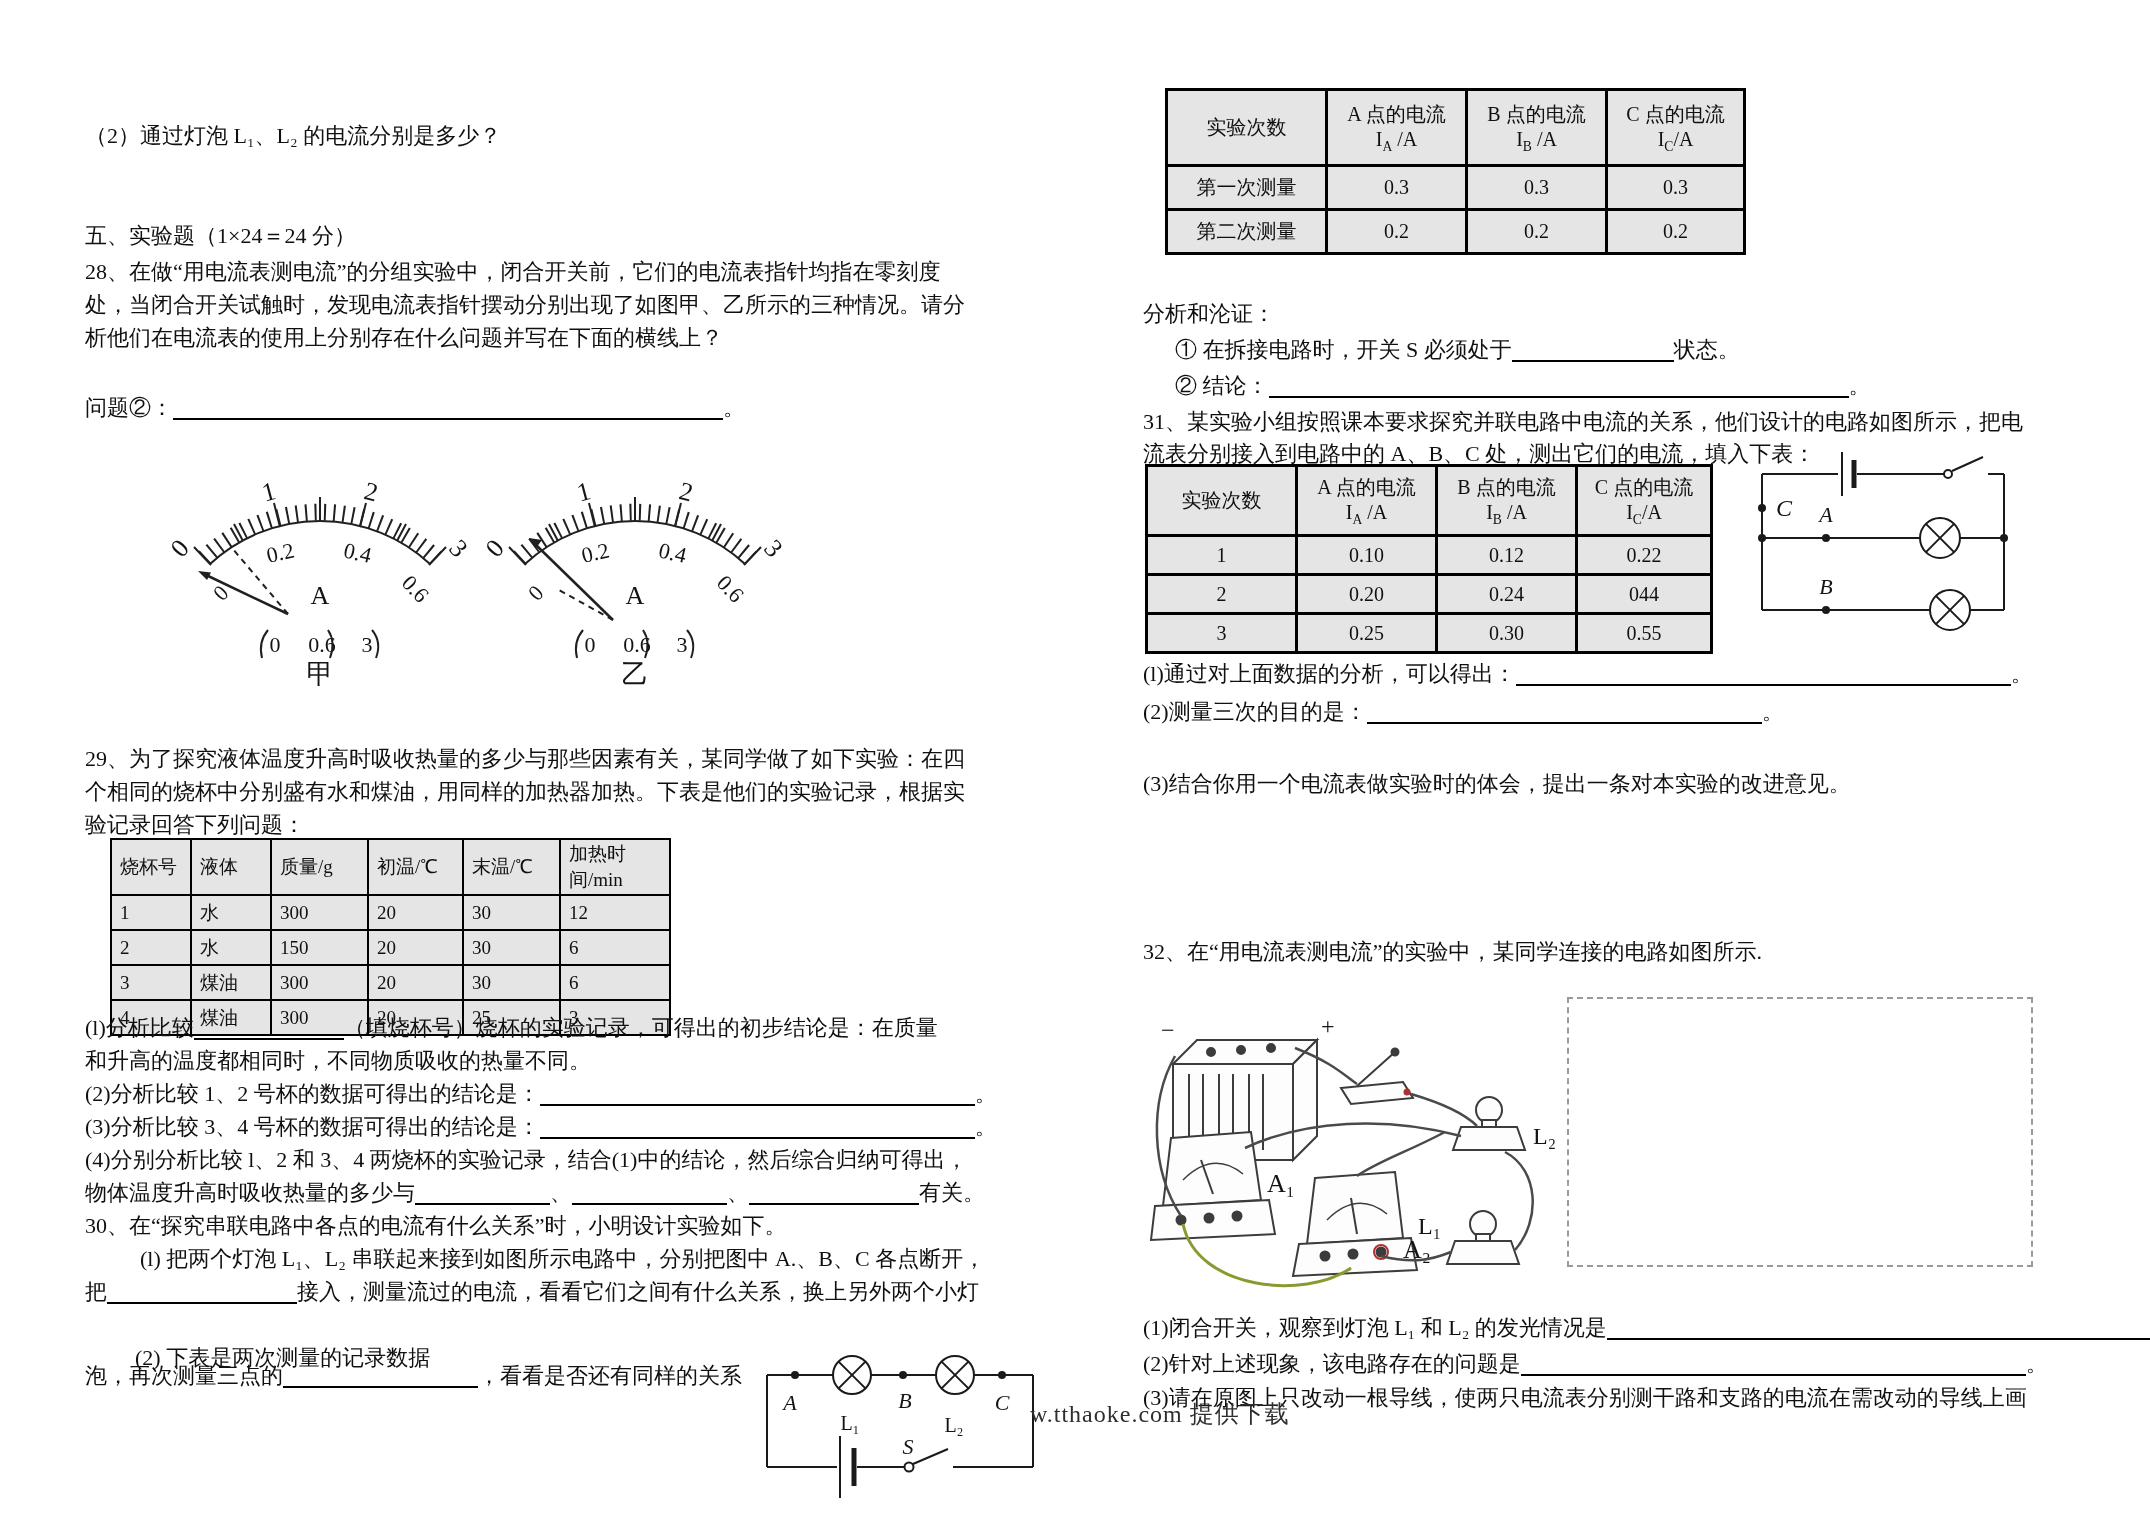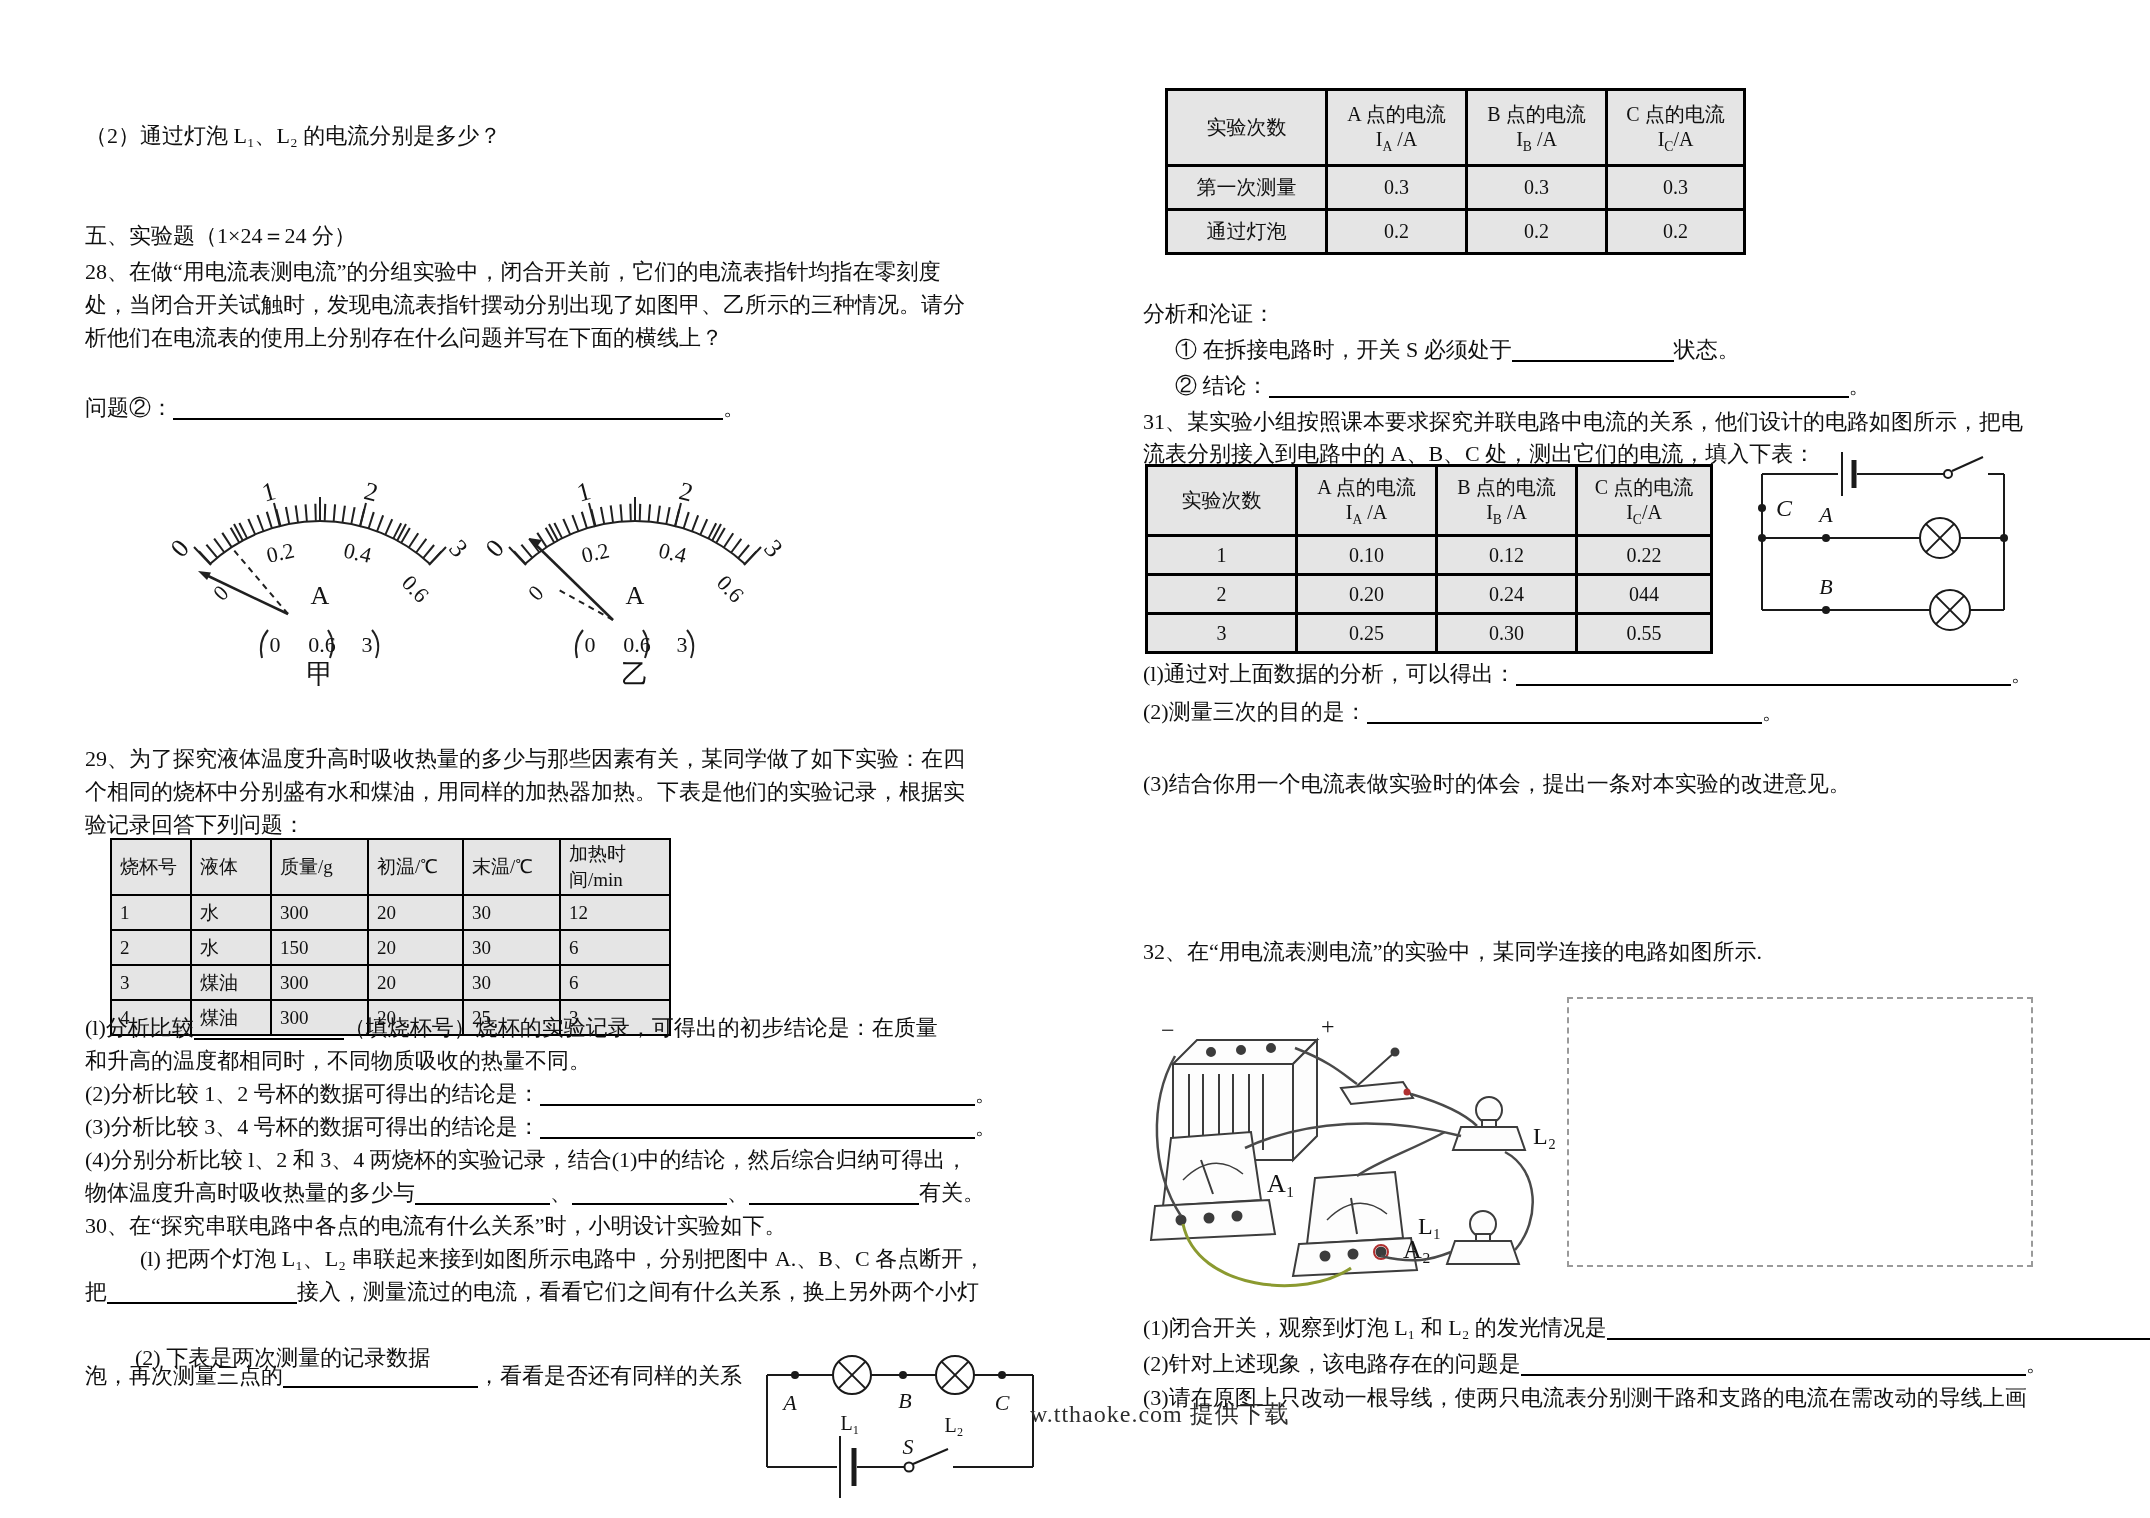--- a/index.html
+++ b/index.html
@@ -252,21 +252,21 @@
       <th><span>B 点的电流</span><br><span><span>I</span><sub>B</sub><span> /A</span></span></th>
       <th><span>C 点的电流</span><br><span><span>I</span><sub>C</sub><span>/A</span></span></th>
     </tr>
     <tr style="height:44px">
       <td>第一次测量</td>
       <td>0.3</td>
       <td>0.3</td>
       <td>0.3</td>
     </tr>
     <tr style="height:44px">
-      <td>通过灯泡</td>
+      <td>第二次测量</td>
       <td>0.2</td>
       <td>0.2</td>
       <td>0.2</td>
     </tr>
   </tbody>
     </table>
 
   <div class="ln" style="left:1143px;top:300px">分析和沦证：</div>
   <div class="ln" style="left:1175px;top:336px">
     <span>① 在拆接电路时，开关 S 必须处于</span><span class="bl" style="width:162px"></span><span>状态。</span>

